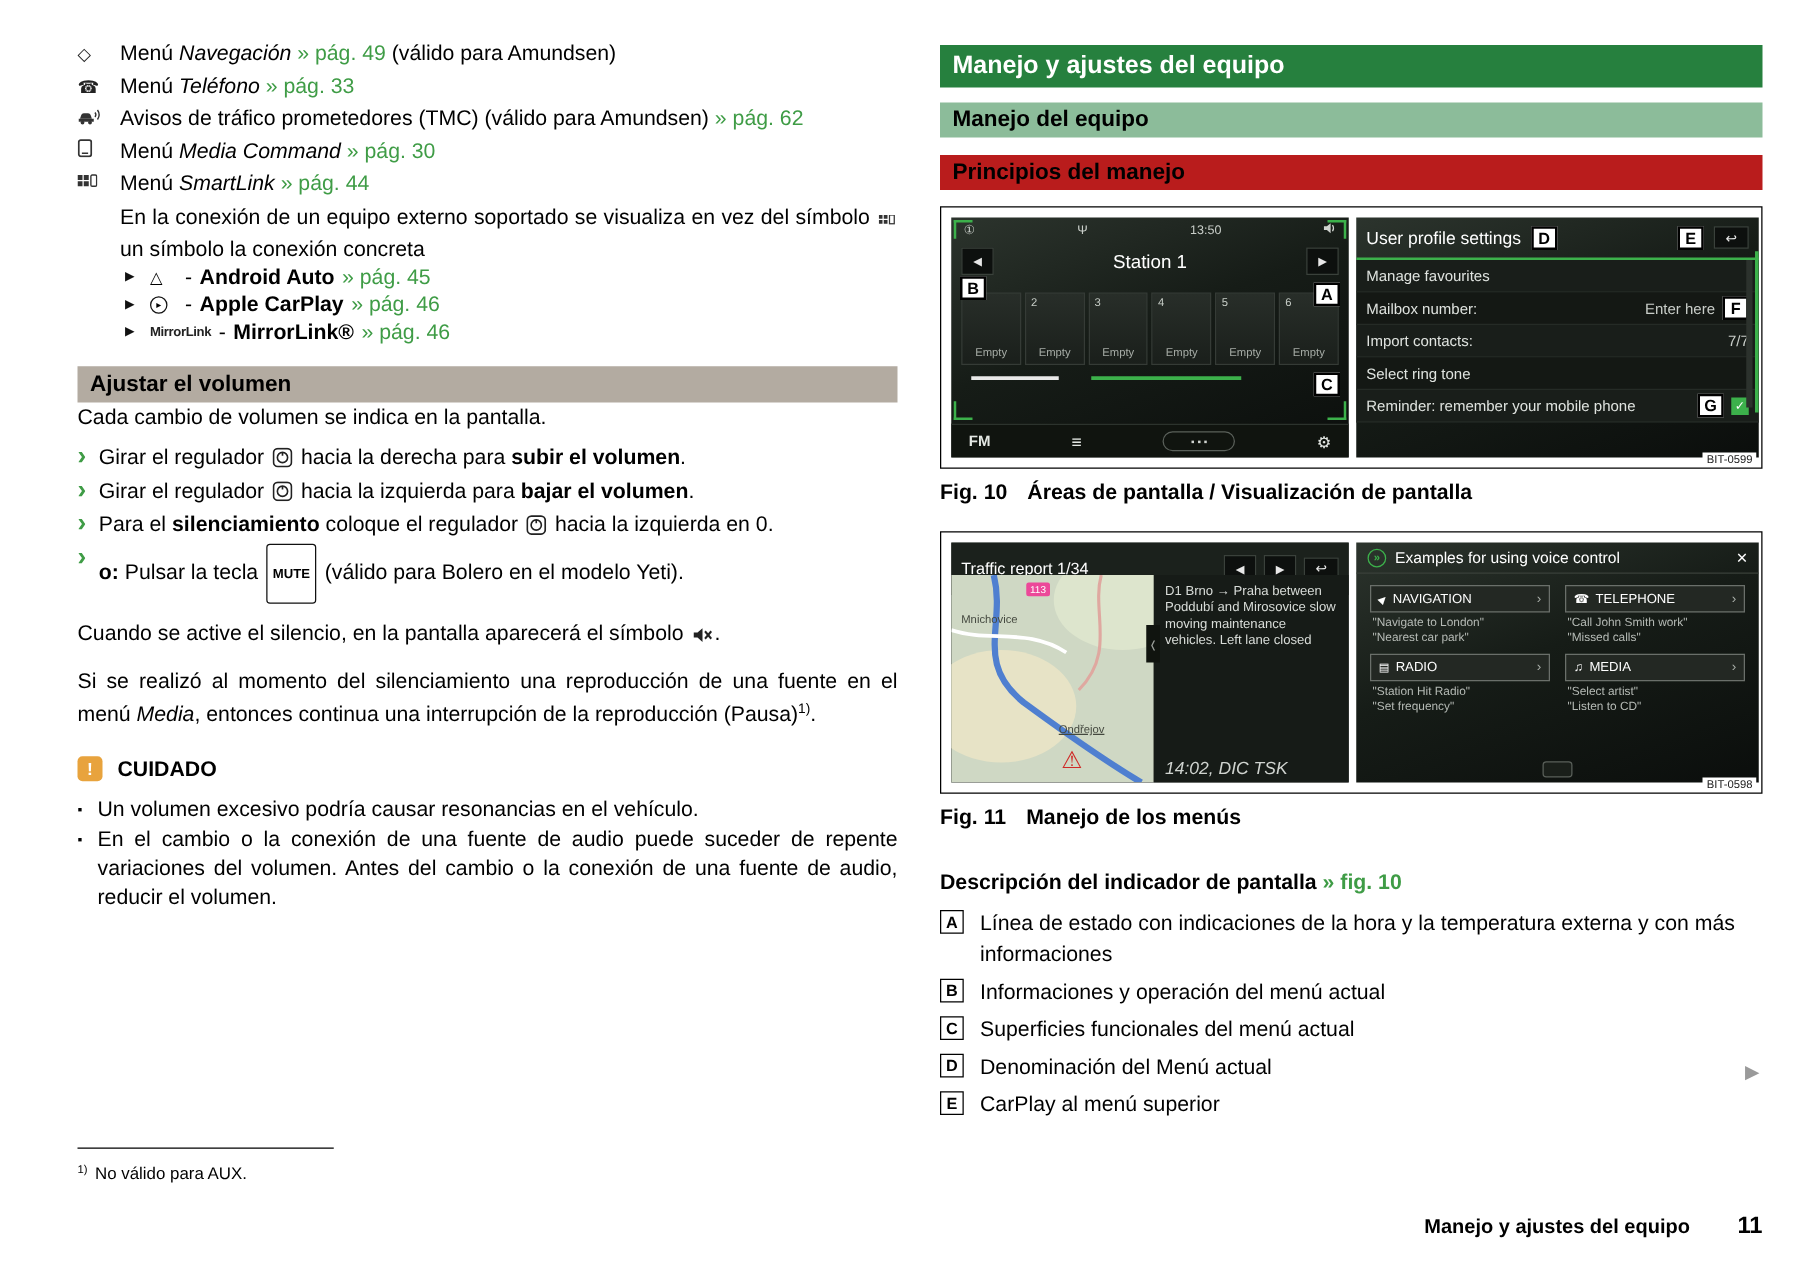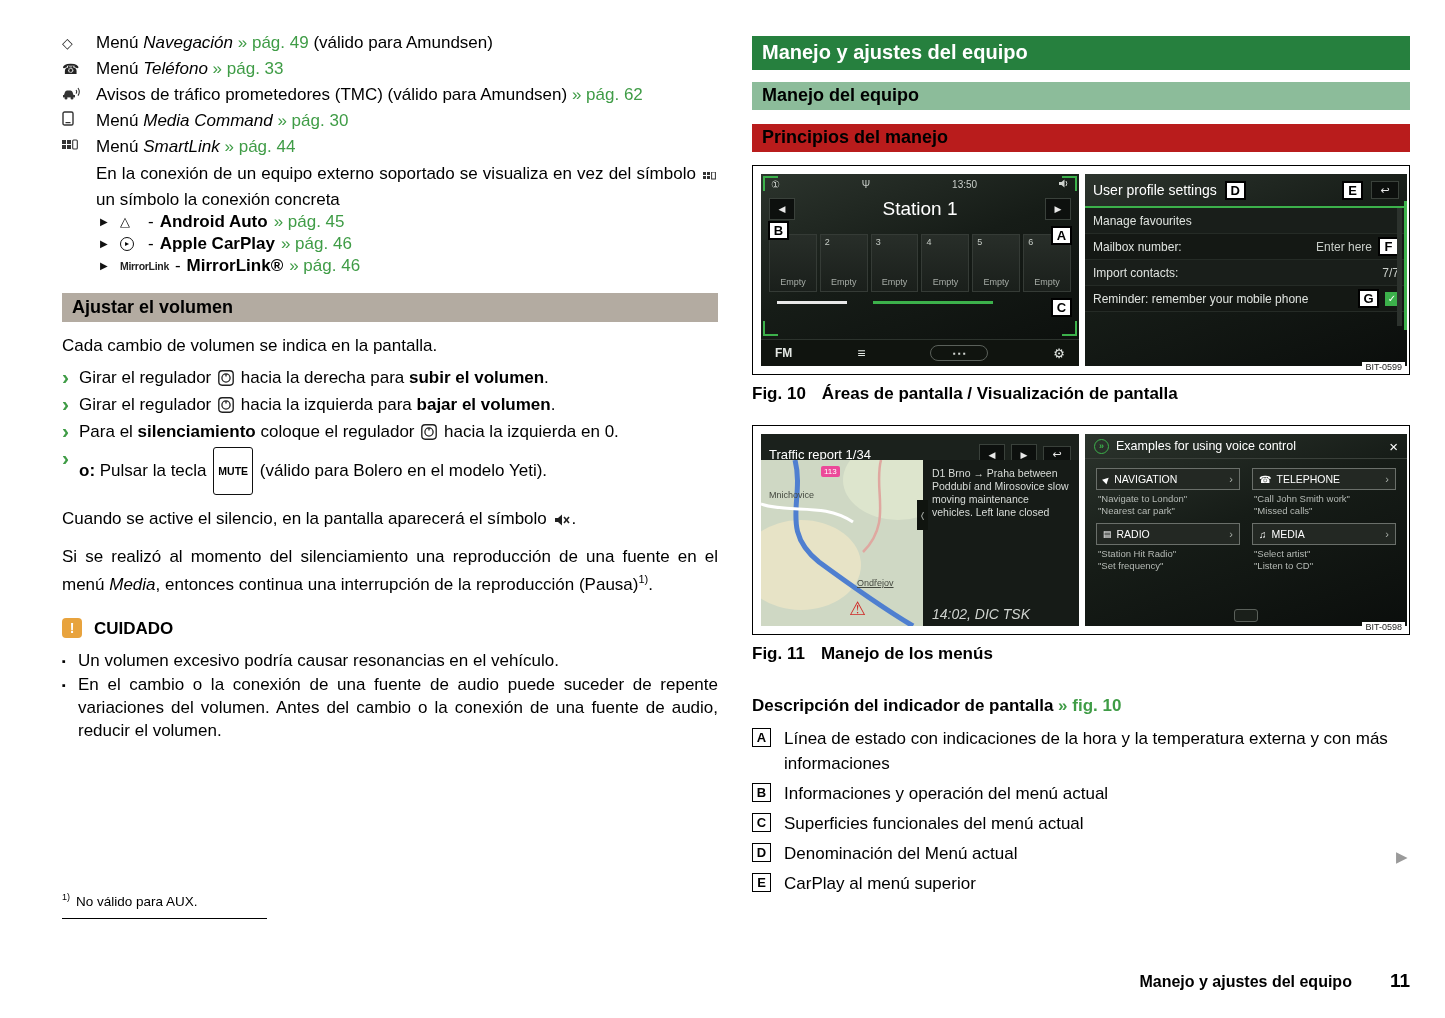--- a/index.html
+++ b/index.html
@@ -13,35 +13,35 @@
   .col-left { position:absolute; left:62px; top:30px; width:656px; font-size:17px; line-height:25px; }
   .menu-row { display:flex; align-items:flex-start; }
   .mi { flex:0 0 34px; font-size:14px; color:#222; padding-top:1px; }
   .mt { flex:1; }
   .note { margin-left:34px; text-align:justify; line-height:23px; margin-top:2px; }
   .sub-row { margin-left:38px; display:flex; align-items:center; line-height:22px; gap:6px; }
   .tri { font-size:10px; color:#111; width:14px; }
   .sub-ic { width:22px; display:inline-flex; justify-content:flex-start; align-items:center; font-size:13px; }
   .carplay { width:14px; height:14px; border:1.3px solid #111; border-radius:50%; display:inline-flex; align-items:center; justify-content:center; font-size:8px; line-height:1; }
   .mlogo { font-size:10.5px; letter-spacing:-0.3px; font-weight:bold; color:#222; }
-  .bar-tan { background:#b3aba1; font-weight:bold; font-size:18px; padding:3px 10px 4px; margin-top:16px; margin-bottom:12px; line-height:22px; }
+  .bar-tan { background:#b3aba1; font-weight:bold; font-size:18px; padding:3px 10px 4px; margin-top:16px; margin-bottom:0; line-height:22px; }
   .para { text-align:justify; line-height:23px; }
   .vbullet { display:flex; align-items:flex-start; line-height:23px; margin-bottom:1px; }
   .chev { flex:0 0 17px; color:#3f9c46; font-weight:bold; font-size:21px; line-height:21px; }
   .keyicon { display:inline-block; vertical-align:-3px; margin:0 2px; }
   .mute-key { display:inline-block; border:1.4px solid #111; border-radius:3px; font-size:10.5px; font-weight:bold; padding:16px 4px; line-height:14px; vertical-align:1px; margin:0 2px; }
   .mt12 { margin-top:12px; }
   .caution { margin-top:20px; }
   .caution-head { display:flex; align-items:center; gap:12px; font-weight:bold; margin-bottom:8px; }
   .warn-ic { width:20px; height:20px; background:#e8a33d; border-radius:4px; color:#fff; font-weight:bold; display:flex; align-items:center; justify-content:center; font-size:14px; }
   .c-item { display:flex; align-items:flex-start; line-height:23px; }
   .sqm { flex:0 0 16px; font-size:11px; padding-top:1px; }
   .c-text { flex:1; text-align:justify; }
   .fn-rule { position:absolute; left:62px; top:918px; width:205px; border-top:1.5px solid #000; }
-  .footnote { position:absolute; left:62px; top:892px; font-size:13.5px; }
+  .footnote { position:absolute; left:62px; top:930px; font-size:13.5px; }
   .footnote sup { font-size:9px; margin-right:6px; }
 
   
   .col-right { position:absolute; left:752px; top:36px; width:658px; font-size:17px; }
   .bar-h1 { background:#26803e; color:#fff; font-weight:bold; font-size:20px; padding:5px 10px 7px; line-height:22px; margin-bottom:12px; }
   .bar-h2 { background:#8cbc9a; font-weight:bold; font-size:18px; padding:3px 10px 4px; line-height:21px; margin-bottom:14px; }
   .bar-h3 { background:#b91c1c; font-weight:bold; font-size:18px; padding:3px 10px 4px; line-height:21px; margin-bottom:13px; }
   .figure { margin-bottom:21px; }
   .figbox { border:1.3px solid #000; padding:8px; position:relative; background:#fff; }
   .screens { display:flex; gap:6px; height:192px; }
@@ -50,21 +50,21 @@
   .s-left { width:318px; }
   .s-right { width:322px; }
   .figcode { position:absolute; right:4px; bottom:2px; font-size:9px; color:#222; background:#fff; padding:0 3px; }
   .figcap { display:flex; gap:16px; font-weight:bold; margin-top:9px; font-size:17px; }
   .figlabel { min-width:21px; height:19px; padding:0 3px; background:#fff; border:2px solid #000; color:#000; font-weight:bold; font-size:13px; display:inline-flex; align-items:center; justify-content:center; line-height:1; }
 
   
   .statusbar { height:20px; display:flex; align-items:center; justify-content:space-between; padding:0 10px; font-size:10px; color:#c9cec9; }
   .title-row { height:30px; display:flex; align-items:center; justify-content:space-between; padding:0 8px; }
   .nav-btn { width:26px; height:22px; background:#0d100e; border:1px solid #3a413b; display:flex; align-items:center; justify-content:center; font-size:9px; color:#e8e8e8; }
-  .station { font-size:19px; color:#fff; }
+  .station { font-size:15px; color:#fff; }
   .presets { display:flex; gap:3px; margin:10px 8px 0; }
   .preset { flex:1; height:58px; background:linear-gradient(180deg,#282e29,#1a1f1b); border:1px solid #353b36; position:relative; }
   .preset .num { position:absolute; top:2px; left:4px; font-size:9px; color:#c6ccc6; }
   .preset .lab { position:absolute; bottom:4px; left:0; right:0; text-align:center; font-size:9px; color:#a6aca6; }
   .indics { display:flex; gap:26px; margin:9px 0 0 16px; align-items:center; }
   .ind-w { width:70px; height:3px; background:#e8e8e8; }
   .ind-g { width:120px; height:3px; background:#3cb14b; }
   .radio-bottom { position:absolute; bottom:0; left:0; right:0; height:27px; background:#10140f; border-top:1px solid #2c332d; display:flex; align-items:center; justify-content:space-between; padding:0 14px; font-size:12px; color:#e4e8e4; }
   .pill { width:58px; height:16px; border:1px solid #5a605a; border-radius:8px; display:flex; align-items:center; justify-content:center; font-size:8px; color:#cfd3cf; }
   .bkt { position:absolute; width:15px; height:15px; border:2px solid #3cb14b; }
@@ -355,20 +355,23 @@
           <div class="set-row">
             <span class="lbl">Mailbox number:</span>
             <span class="val">Enter here</span>
             <span class="figlabel">F</span>
           </div>
           <div class="set-row">
             <span class="lbl">Import contacts:</span>
             <span class="val">7/7</span>
           </div>
           <div class="set-row">
+            <span class="lbl">Select ring tone</span>
+          </div>
+          <div class="set-row">
             <span class="lbl">Reminder: remember your mobile phone</span>
             <span class="figlabel">G</span>
             <span class="cb">✓</span>
           </div>
           <div class="sb"></div>
           <div class="greenline"></div>
         </div>
       </div>
       <span class="figcode">BIT-0599</span>
     </div>
@@ -393,21 +396,21 @@
             <div class="map">
               <div class="patch1"></div>
               <div class="patch2"></div>
               <svg width="162" height="166" style="position:absolute;left:0;top:0;">
                 <path d="M34 0 C44 40 18 70 58 102 C88 124 122 148 152 166" stroke="#4f7fd0" stroke-width="5" fill="none"></path>
                 <path d="M0 44 C30 54 62 42 92 62" stroke="#ffffff" stroke-width="3" fill="none"></path>
                 <path d="M120 0 C112 30 132 62 102 92" stroke="#dfa8a0" stroke-width="2.5" fill="none"></path>
               </svg>
               <span class="badge" style="left:60px;top:6px;">113</span>
               <span class="town" style="left:8px;top:30px;">Mnichovice</span>
-              <span class="town" style="left:96px;top:118px;text-decoration:underline;">Ondřejov</span>
+              <span class="town" style="left:86px;top:118px;text-decoration:underline;">Ondřejov</span>
               <span class="warn-tri" style="left:88px;bottom:8px;">⚠</span>
             </div>
             <div class="tr-detail">
               <span>D1 Brno → Praha between Poddubí and Mirosovice slow moving maintenance vehicles. Left lane closed</span>
               <span class="tr-time">14:02, DIC TSK</span>
             </div>
           </div>
           <div class="tr-handle">❬</div>
         </div>
 

